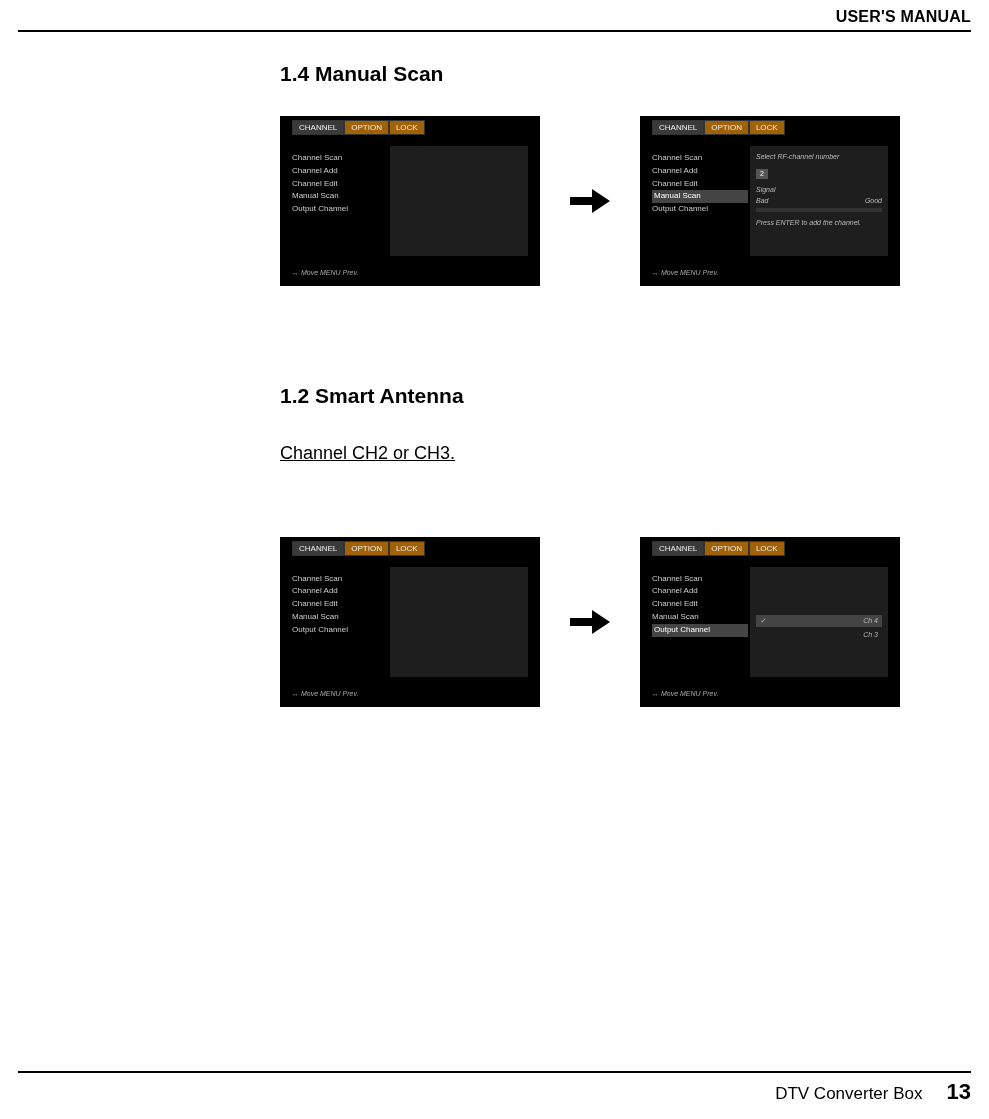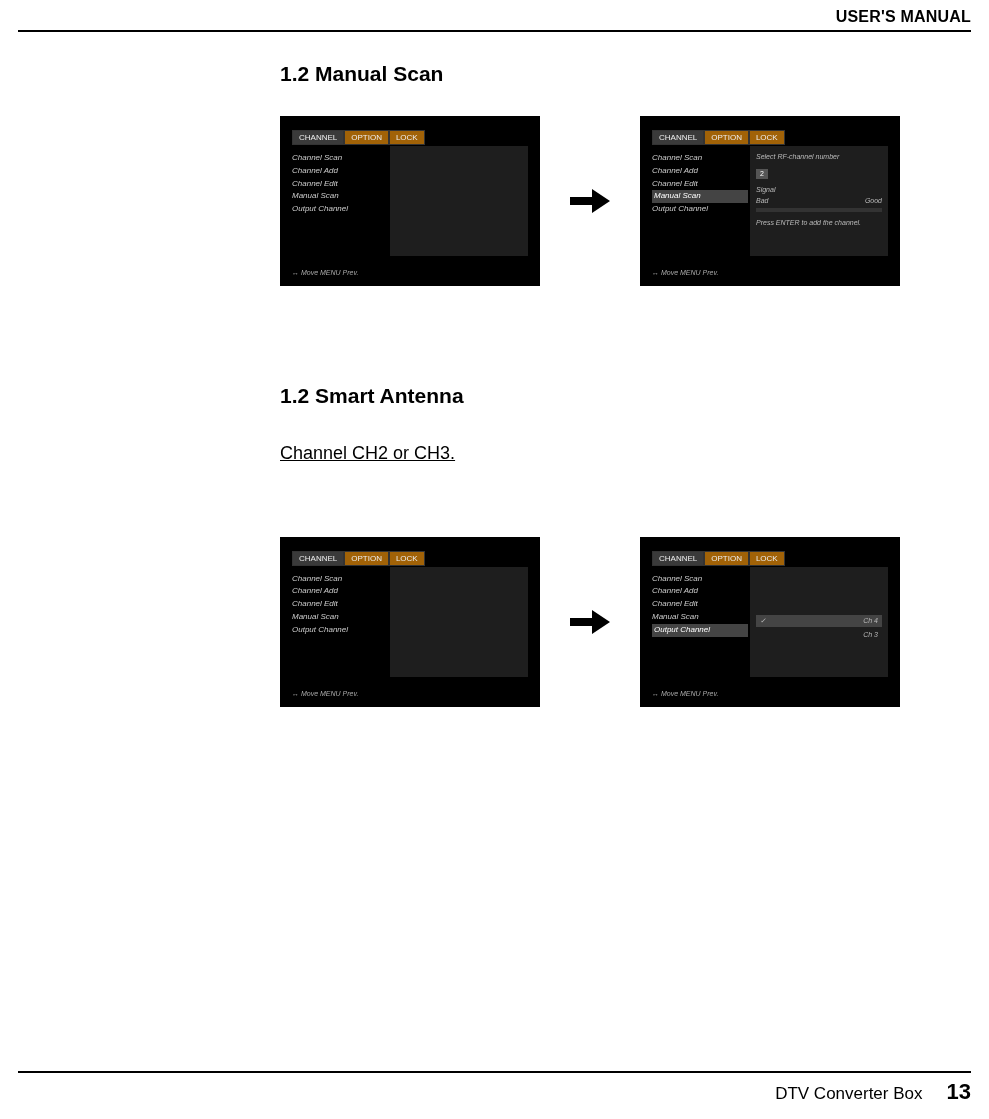--- a/index.html
+++ b/index.html
@@ -57,42 +57,41 @@
   }
   .screenshot {
     background: #000;
     width: 260px;
     height: 170px;
     position: relative;
     font-family: Arial, sans-serif;
   }
   .tabs {
     position: absolute;
-    top: 14px;
+    top: 4px;
     left: 12px;
     display: flex;
     gap: 0;
     font-size: 8px;
     color: #eee;
   }
   .tab {
     padding: 2px 6px;
     background: #a16207;
     border: 1px solid #333;
   }
   .tab.active { background: #3a3a3a; }
   .menu {
     position: absolute;
     top: 36px;
     left: 12px;
     width: 96px;
     font-size: 8px;
     color: #ccc;
     line-height: 1.6;
-    font-style: italic;
     filter: blur(0.4px);
   }
   .menu div { white-space: nowrap; }
   .menu .sel { background: #444; color: #fff; padding: 0 2px; }
   .panel {
     position: absolute;
     top: 30px;
     left: 110px;
     right: 12px;
     bottom: 30px;
@@ -153,21 +152,21 @@
 </head>
 <body>
 
 <div class="page">
 
   <div class="header-row">USER'S MANUAL</div>
   <div class="header-rule"></div>
 
   <div class="content">
 
-    <div class="section-head">1.2 Manual Scan</div>
+    <div class="section-head">1.4 Manual Scan</div>
 
     <div class="fig-row">
 
       <div class="screenshot">
         <div class="tabs">
           <div class="tab active">CHANNEL</div>
           <div class="tab">OPTION</div>
           <div class="tab">LOCK</div>
         </div>
         <div class="menu">

